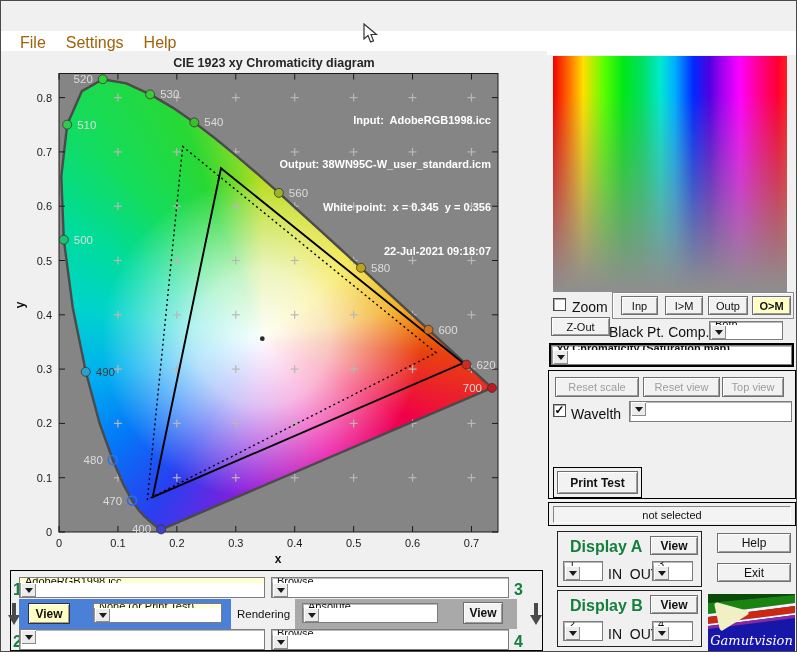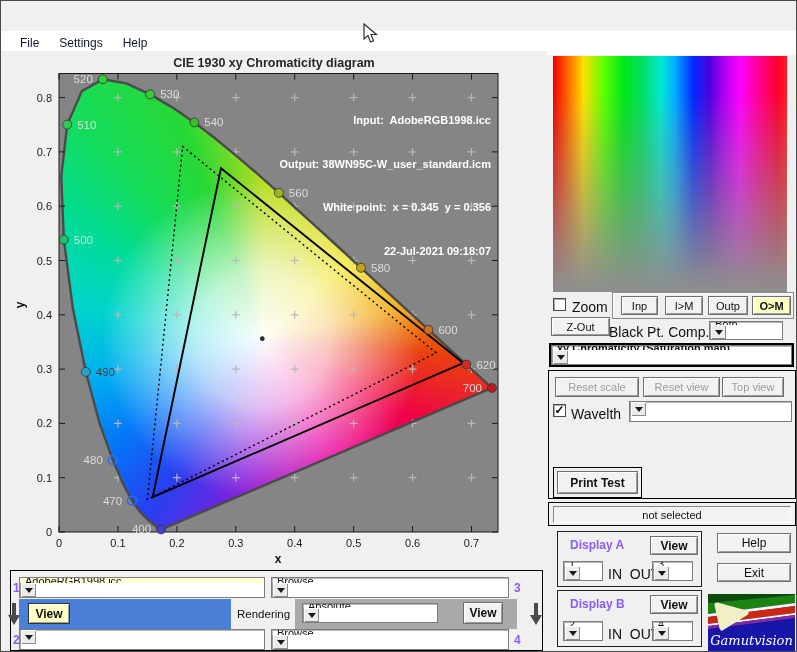--- a/index.html
+++ b/index.html
@@ -14,21 +14,21 @@
   #titlebar{left:0;top:0;width:100%;height:30px;background:#ffffff;}
   #title-text{left:36px;top:8px;font-size:12.5px;color:#101010;}
   .winbtn{top:0;width:46px;height:30px;display:flex;align-items:center;justify-content:center;}
   .glyph-min{width:11px;height:1px;background:#111;}
   .glyph-max{width:10px;height:10px;border:1px solid #111;}
   .glyph-close{position:relative;width:12px;height:12px;}
   .glyph-close:before,.glyph-close:after{content:"";position:absolute;left:-1px;top:5px;width:14px;height:1.4px;background:#111;}
   .glyph-close:before{transform:rotate(45deg);} .glyph-close:after{transform:rotate(-45deg);}
   
   #menubar{left:0;top:30px;width:100%;height:24px;background:#ffffff;display:flex;align-items:center;padding-left:9px;gap:0;}
-  .menu-item{padding:3px 10px;font-size:12px;color:#0f172a;}
+  .menu-item{padding:3px 10px;font-size:16px;color:#a16207;}
   
   #figure{left:0;top:50px;width:546px;height:515px;background:#f0f0f0;}
   #plot-bg{left:58px;top:22.5px;width:439px;height:458.5px;background:#858585;}
   #horseshoe{left:58px;top:22.5px;width:439px;height:458.5px;
     background:
       radial-gradient(circle 160px at 203px 265px, rgba(255,255,255,0.98) 0%, rgba(255,255,255,0.72) 42%, rgba(255,255,255,0) 100%),
       conic-gradient(from 0deg at 203px 265px,
         #b8dc20 0deg,#f0dc00 50deg,#f0a000 78deg,#e84010 95deg,#f00048 118deg,
         #e800a0 150deg,#9018d8 185deg,#2840f0 213deg,#0478f8 235deg,
         #00b0f0 258deg,#00d4cc 280deg,#00dc9c 300deg,#14dc5c 320deg,#28d834 340deg,#b8dc20 360deg);
@@ -50,21 +50,21 @@
   .combo{display:flex;align-items:stretch;border:1px solid #7c7c7c;background:#fff;
     box-shadow:inset 1px 1px 0 #b8b8b8;flex-direction:column;}
   .combo .val{flex:1;display:flex;align-items:center;padding:0 5px;overflow:hidden;white-space:nowrap;font-size:11px;}
   .combo .arrowbtn{width:16px;background:#ececec;border-left:1px solid #9a9a9a;
     box-shadow:inset 1px 1px 0 #fff, inset -1px -1px 0 #8c8c8c;display:flex;align-items:center;justify-content:center;}
   .tri-down{width:0;height:0;border:4px solid transparent;border-top:5px solid #1a1a1a;margin-top:5px;}
   .cb{width:13px;height:13px;background:#fff;border:1px solid #4c4c4c;box-shadow:inset 1px 1px 0 #aaa;
     display:flex;align-items:center;justify-content:center;font-size:12px;font-weight:bold;color:#000;}
   .cb.checked:after{content:"\2713";margin-top:-2px;}
   .lbl{font-size:14px;color:#111;}
-  .boldlbl{font-weight:bold;font-size:12px;color:#8b5cf6;}
+  .boldlbl{font-weight:bold;font-size:16px;color:#15803d;}
   .sunken{border:1px solid;border-color:#858585 #fdfdfd #fdfdfd #858585;background:#f3f3f3;}
   
   #satmap{left:552px;top:55px;width:234px;height:236px;
     background:
       linear-gradient(to bottom, rgba(142,142,142,0) 0%, rgba(142,142,142,0) 16%, rgba(142,142,142,0.45) 55%, rgba(142,142,142,0.92) 92%, #8e8e8e 100%),
       linear-gradient(to right, #f00000 0%, #ff6000 6%, #ffe000 13%, #58ff00 22%, #00e818 30%, #00e060 38%, #00e8d0 46%, #00b0ff 52%, #0028ff 60%, #5000e0 67%, #a000f0 72%, #ff00ff 80%, #ff0090 88%, #ff0030 96%, #ff2020 100%);
   }
   #blue-panel{background:#4a80d8;}
   #gray-panel{background:#a9a9a9;}
   #logo-box{left:707px;top:593px;width:87px;height:57px;}
@@ -80,21 +80,21 @@
     <span class="menu-item">File</span>
     <span class="menu-item">Settings</span>
     <span class="menu-item">Help</span>
   </div>
 
   <svg id="cursor" class="abs" width="16" height="22">
     <path d="M1,1 L1,16 L5,12.5 L7.5,19 L10.5,17.8 L8,11.5 L13.5,11.5 Z" fill="#ffffff" stroke="#333" stroke-width="1.2"></path>
   </svg>
 
   <div id="figure" class="abs">
-    <div id="chart-title" class="abs">CIE 1930 xy Chromaticity diagram</div>
+    <div id="chart-title" class="abs">CIE 1923 xy Chromaticity diagram</div>
     <div id="plot-bg" class="abs"></div>
     <div id="horseshoe" class="abs" style="clip-path: polygon(102.6px 455.8px, 100.4px 455.4px, 99.5px 454.8px, 98.3px 453.8px, 96.9px 452.6px, 94.9px 451px, 92.3px 448.9px, 89px 446.2px, 84.9px 442.4px, 79.8px 436.8px, 73.1px 427.1px, 64.6px 411.4px, 53.8px 386.4px, 40.5px 349.5px, 26.8px 298.3px, 13.8px 234.4px, 4.8px 166.1px, 2.3px 102.9px, 8.2px 51.1px, 22.9px 17.6px, 43.8px 5.7px, 67.3px 9.9px, 91.2px 20.9px, 113.7px 34.1px, 135.3px 48.9px, 156.6px 65.2px, 177.7px 82.6px, 198.8px 100.7px, 219.9px 119.4px, 240.8px 138.3px, 261.7px 157.3px, 282.1px 176px, 302px 194.3px, 321px 211.8px, 338.9px 228.2px, 355.3px 243.2px, 369.5px 256.2px, 382px 267.7px, 392.3px 277.1px, 400.8px 284.9px, 407.5px 291.1px, 417.1px 299.9px, 423.7px 306px, 427.8px 309.7px, 431.8px 313.4px, 432.9px 314.4px);"></div>
     <svg id="chart-svg" class="abs">
         <line x1="112.926" y1="426.7" x2="120.926" y2="426.7" stroke="#b8b8b8" stroke-width="1.2"></line>
         <line x1="116.926" y1="422.7" x2="116.926" y2="430.7" stroke="#b8b8b8" stroke-width="1.2"></line>
         <line x1="112.926" y1="372.4" x2="120.926" y2="372.4" stroke="#b8b8b8" stroke-width="1.2"></line>
         <line x1="116.926" y1="368.4" x2="116.926" y2="376.4" stroke="#b8b8b8" stroke-width="1.2"></line>
         <line x1="112.926" y1="318.1" x2="120.926" y2="318.1" stroke="#b8b8b8" stroke-width="1.2"></line>
         <line x1="116.926" y1="314.1" x2="116.926" y2="322.1" stroke="#b8b8b8" stroke-width="1.2"></line>
         <line x1="112.926" y1="263.79999999999995" x2="120.926" y2="263.79999999999995" stroke="#b8b8b8" stroke-width="1.2"></line>
@@ -414,20 +414,26 @@
       </span>
   </div>
   <span class="abs boldlbl" style="left:513px;top:580px">3</span>
 
   <svg class="abs" style="left:6px;top:600px" width="14" height="26">
     <line x1="7" y1="2" x2="7" y2="15" stroke="#4a4a4a" stroke-width="4"></line>
     <polygon points="1,14 13,14 7,24" fill="#4a4a4a"></polygon>
   </svg>
   <div id="blue-panel" class="abs" style="left:18px;top:598px;width:212px;height:30px"></div>
   <div class="abs btn bold yellow" style="left:27px;top:602px;width:42px;height:21px;font-size:12px;border-color:#333">View</div>
+  <div class="abs combo" style="left:92px;top:602px;width:129px;height:20px">
+    <span class="val" style="background:#ffffd8">None (or Print Test)</span>
+    <span class="arrowbtn">
+        <span class="tri-down"></span>
+      </span>
+  </div>
   <span class="abs lbl" style="left:236px;top:607px;font-size:11.5px">Rendering</span>
   <div id="gray-panel" class="abs" style="left:294px;top:598px;width:222px;height:30px"></div>
   <div class="abs combo" style="left:301px;top:602px;width:136px;height:20px">
     <span class="val">Absolute</span>
     <span class="arrowbtn">
         <span class="tri-down"></span>
       </span>
   </div>
   <div class="abs btn bold" style="left:462px;top:601px;width:40px;height:22px;font-size:12px">View</div>
   <svg class="abs" style="left:528px;top:600px" width="14" height="26">

